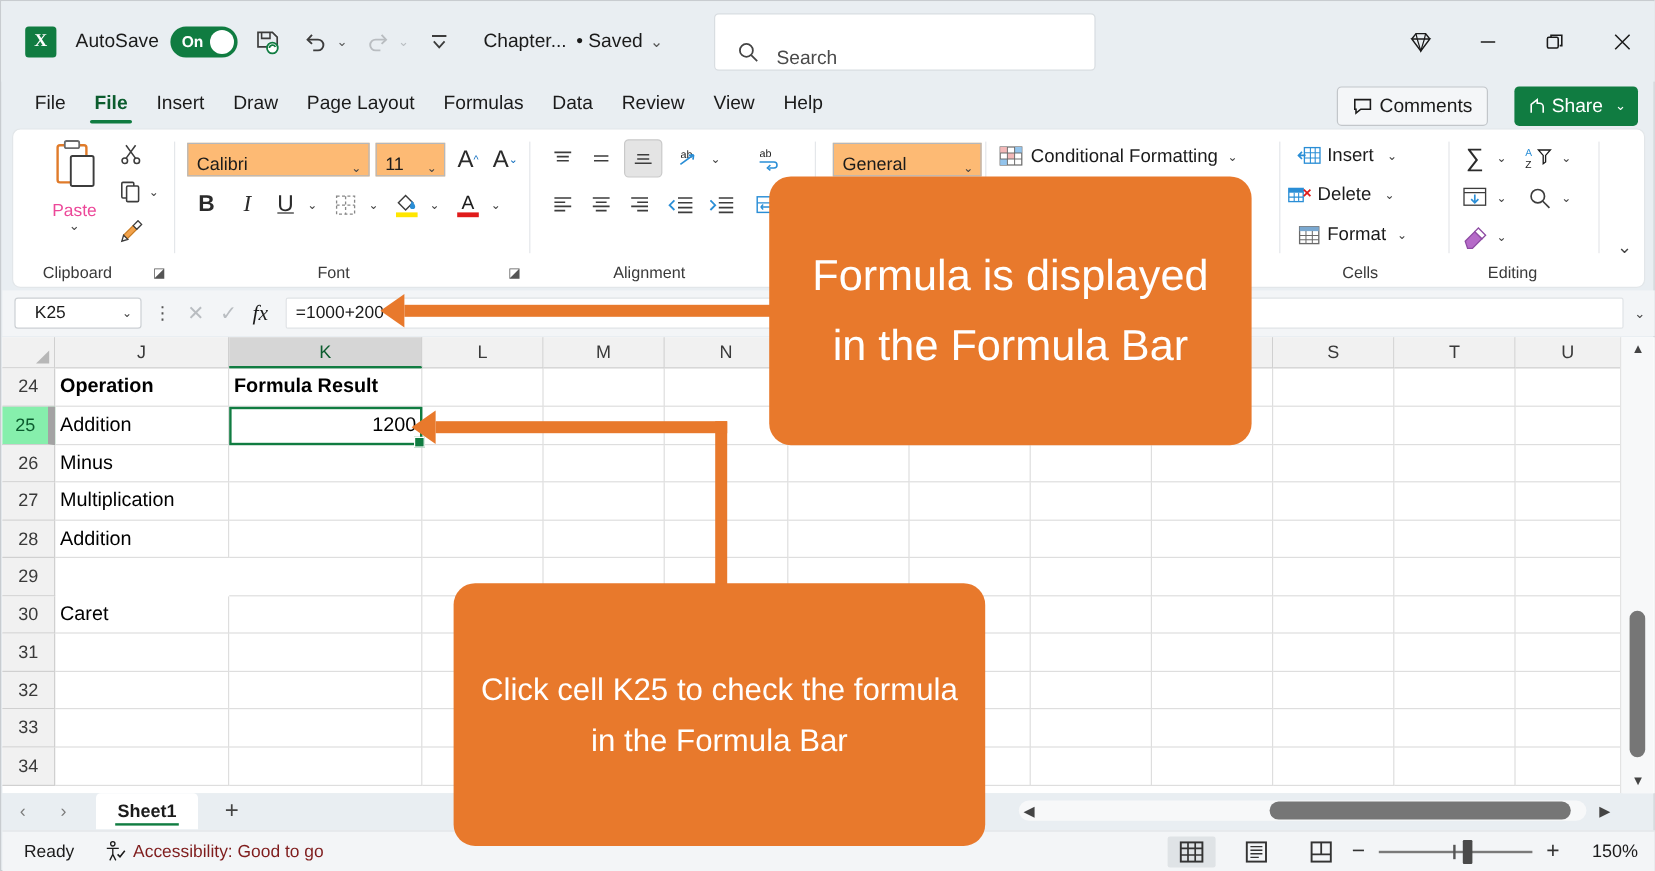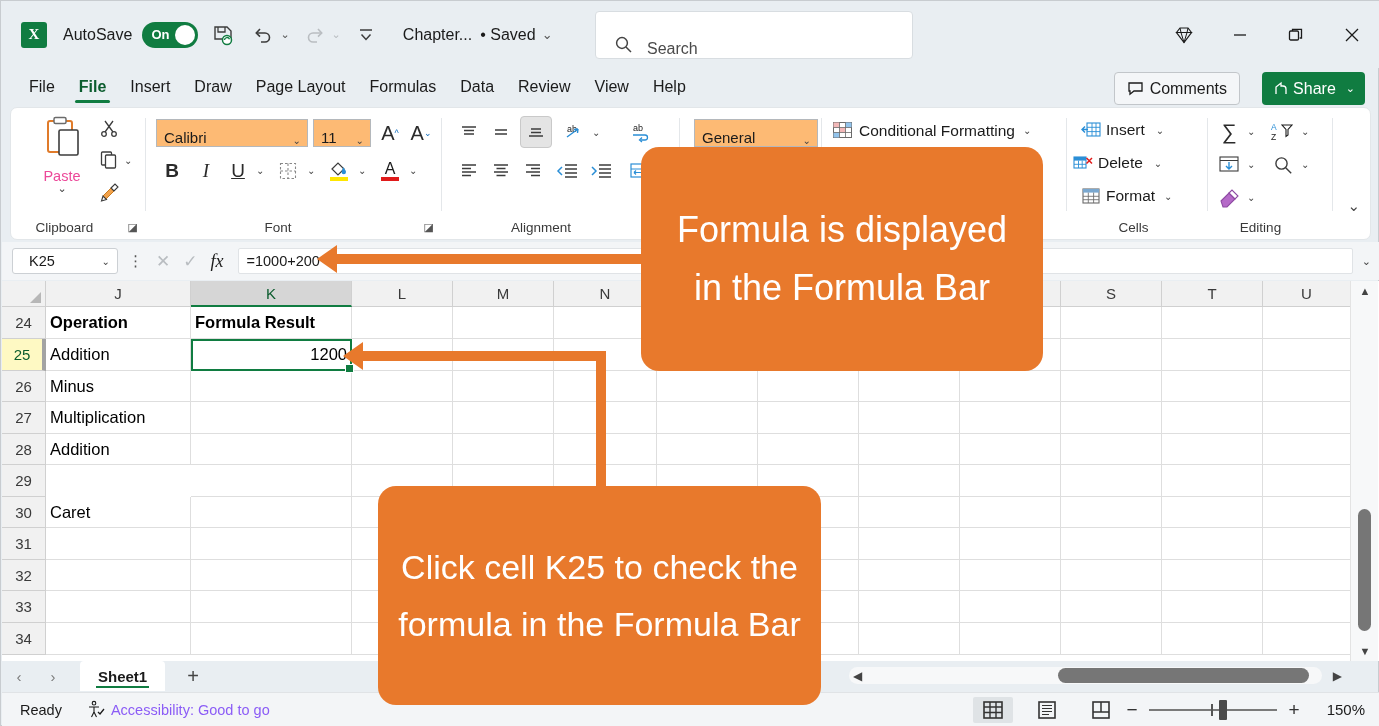--- a/index.html
+++ b/index.html
@@ -166,21 +166,21 @@
   }
   .ch.sel { background: #d6d6d6; color: #0b5c2e; border-bottom: 2px solid #107c41; }
 
   .rowhdr { position: absolute; left: 0; top: 26px; width: 44px; }
   .rh {
     position: absolute; left: 0; width: 44px; background: #f1f1f1;
     border-right: 1px solid #d0d0d0; border-bottom: 1px solid #d0d0d0;
     display: flex; align-items: center; justify-content: center;
     font-size: 15px; color: #3a3a3a;
   }
-  .rh.sel { background: #fef9c3; color: #0b5c2e; border-right: 4px solid #a3a3a3; }
+  .rh.sel { background: #86efac; color: #0b5c2e; border-right: 6px solid #a3a3a3; }
 
   .cellgrid { position: absolute; left: 44px; top: 26px; right: 0; bottom: 0; }
   .cell {
     position: absolute; border-right: 1px solid #dedede; border-bottom: 1px solid #dedede;
     font-size: 16.5px; color: #000; display: flex; align-items: center;
     padding: 0 4px; overflow: hidden; white-space: nowrap;
   }
   .cell.bold { font-weight: bold; }
   .cell.right { justify-content: flex-end; }
   .selcell {
@@ -237,42 +237,42 @@
   .add-sheet { margin-left: 22px; font-size: 20px; color: #444; }
   .tab-dots { position: absolute; left: 828px; top: 666px; font-size: 14px; color: #666; line-height: 5px; }
 
   
   .statusbar {
     position: absolute; left: 1px; top: 691px; width: 1377px; height: 34px;
     background: #f3f5f7; display: flex; align-items: center;
     border-top: 1px solid #e0e3e6;
   }
   .st-ready { margin-left: 18px; font-size: 14.5px; color: #1b1b1b; }
-  .st-acc { margin-left: 24px; font-size: 14.5px; color: #8b5cf6; display: flex; align-items: center; justify-content: flex-end; }
+  .st-acc { margin-left: 24px; font-size: 14.5px; color: #7f1d1d; display: flex; align-items: center; justify-content: flex-end; }
   .view-btns { position: absolute; right: 258px; display: flex; align-items: center; gap: 14px; }
   .vb {
     width: 40px; height: 26px; display: flex; align-items: center; justify-content: center;
     color: #333;
   }
   .vb.active { background: #dfe3e6; border-radius: 2px; }
   .zoomctl { position: absolute; right: 14px; display: flex; align-items: center; }
   .zm-sign { font-size: 19px; color: #333; width: 22px; text-align: center; }
   .zm-track { width: 128px; height: 2px; background: #7a7a7a; position: relative; margin: 0 6px; }
   .zm-tick { position: absolute; left: 62px; top: -5px; width: 2px; height: 12px; background: #555; }
   .zm-thumb { position: absolute; left: 70px; top: -9px; width: 8px; height: 20px; background: #4a4a4a; border-radius: 1px; }
   .zm-pct { margin-left: 12px; font-size: 15px; color: #1b1b1b; width: 48px; text-align: right; }
 
   
   .callout {
     position: absolute; background: #e8792c; border-radius: 18px;
     color: #fff; display: flex; align-items: center; justify-content: center;
     text-align: center; z-index: 40; padding: 8px 18px;
   }
   #callout-formula { left: 640px; top: 146px; width: 402px; height: 224px; font-size: 36px; line-height: 1.62; }
-  #callout-click { left: 377px; top: 485px; width: 443px; height: 219px; font-size: 34px; line-height: 1.65; }
+  #callout-click { left: 377px; top: 485px; width: 443px; height: 219px; font-size: 26px; line-height: 1.65; }
 
   .arrow-shaft { position: absolute; background: #e8792c; z-index: 38; }
   .arrow-head {
     position: absolute; width: 0; height: 0; z-index: 39;
     border-style: solid;
   }
   .ah-left {
     border-width: 14px 20px 14px 0;
     border-color: transparent #e8792c transparent transparent;
   }

